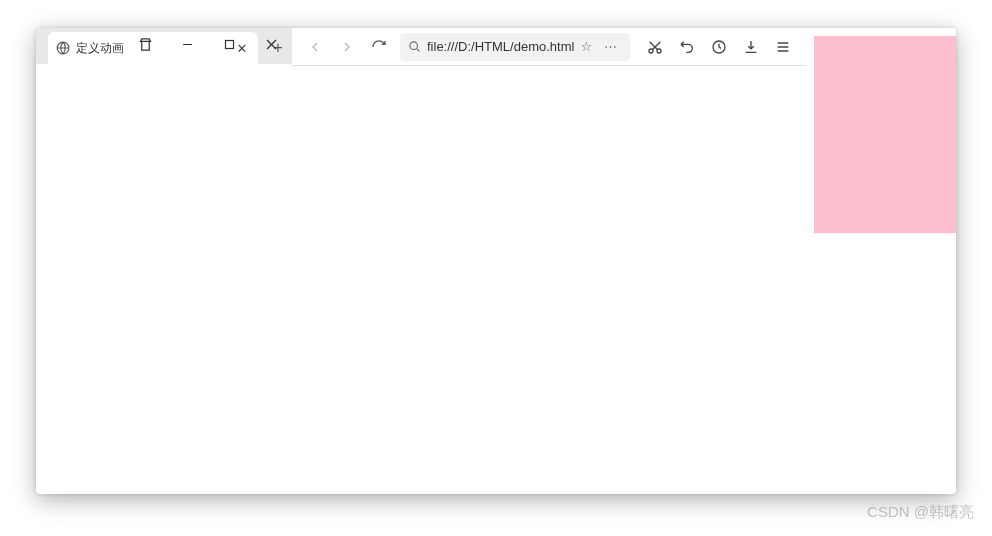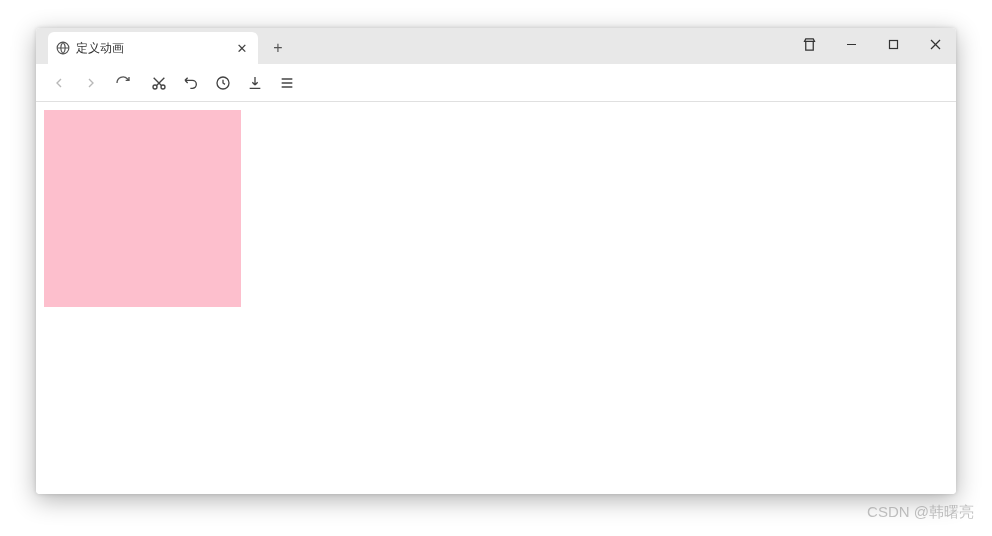--- a/index.html
+++ b/index.html
@@ -19,21 +19,21 @@
       position: absolute;
       top: 28px;
       left: 36px;
       width: 920px;
       height: 466px;
       background: #ffffff;
       box-shadow: 0 6px 24px rgba(0,0,0,0.30), 0 0 4px rgba(0,0,0,0.15);
       border-radius: 4px;
       overflow: hidden;
       display: flex;
-      flex-direction: column;
+      flex-direction: row;
     }
     .titlebar {
       height: 36px;
       background: #e8e8e8;
       display: flex;
       align-items: flex-end;
       position: relative;
     }
     .tab {
       height: 32px;
@@ -240,20 +240,31 @@
       <svg width="16" height="16" viewBox="0 0 24 24" fill="none" stroke="currentColor" stroke-width="2">
           <path d="M9 18l6-6-6-6"></path>
         </svg>
     </div>
     <div class="nav-btn">
       <svg width="16" height="16" viewBox="0 0 24 24" fill="none" stroke="currentColor" stroke-width="2">
           <path d="M3 12a9 9 0 0115.5-6.3L21 8M21 3v5h-5"></path>
         </svg>
     </div>
 
+    <div class="address-bar">
+      <span class="search-icon">
+        <svg width="13" height="13" viewBox="0 0 24 24" fill="none" stroke="currentColor" stroke-width="2">
+            <circle cx="10.5" cy="10.5" r="7"></circle>
+            <line x1="21" y1="21" x2="15.8" y2="15.8"></line>
+          </svg>
+      </span>
+      <span class="url">file:///D:/HTML/demo.html</span>
+      <span class="star-icon">☆</span>
+      <span class="more-icon">⋯</span>
+    </div>
 
     <div class="toolbar-right">
       <div class="tb-icon">
         <svg width="16" height="16" viewBox="0 0 24 24" fill="none" stroke="currentColor" stroke-width="2">
             <circle cx="6" cy="18" r="3"></circle>
             <circle cx="18" cy="18" r="3"></circle>
             <line x1="8" y1="16" x2="20" y2="4"></line>
             <line x1="16" y1="16" x2="4" y2="4"></line>
           </svg>
       </div>

